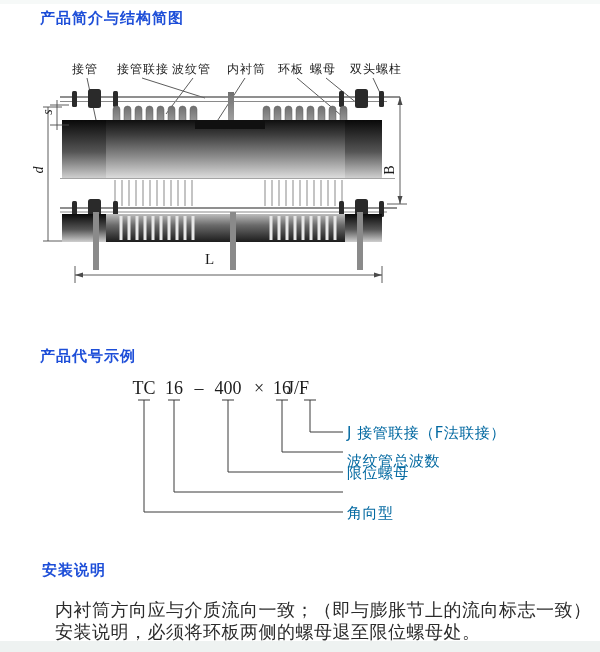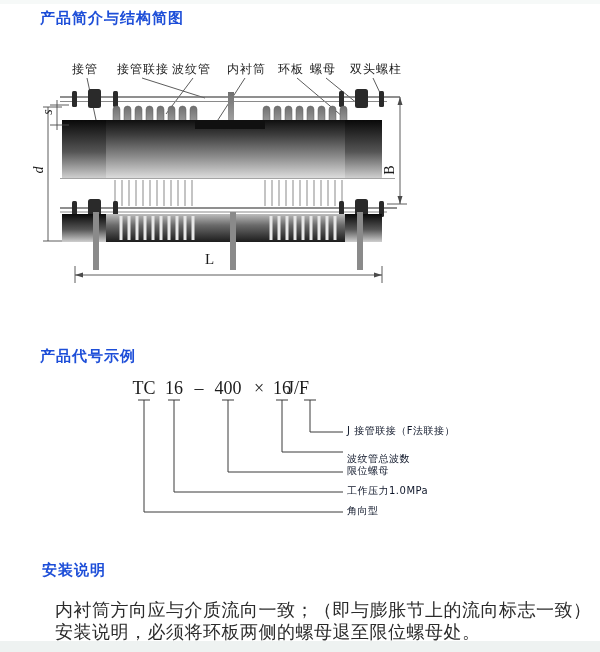--- a/index.html
+++ b/index.html
@@ -66,22 +66,22 @@
     transform: translateX(-50%);
     font-family: "Liberation Serif", "DejaVu Serif", serif;
     font-size: 18px;
     color: #1b1b1b;
     white-space: nowrap;
   }
   #code-lines { position: absolute; left: 0; top: 18px; }
   .legend-label {
     position: absolute;
     left: 247px;
-    font-size: 10px;
-    color: #0f172a;
+    font-size: 15px;
+    color: #0369a1;
     white-space: nowrap;
     letter-spacing: 0.5px;
   }
 
   
   .body-line {
     position: absolute;
     left: 55px;
     font-size: 18px;
     color: #2b2b2b;
@@ -302,21 +302,20 @@
       <line x1="74" y1="4" x2="74" y2="96"></line>
         <line x1="74" y1="96" x2="243" y2="96"></line>
       <line x1="44" y1="4" x2="44" y2="116"></line>
         <line x1="44" y1="116" x2="243" y2="116"></line>
     </g>
   </svg>
 
   <span class="legend-label" style="top:46px">J 接管联接（F法联接）</span>
   <span class="legend-label" style="top:74px">波纹管总波数</span>
   <span class="legend-label" style="top:86px">限位螺母</span>
-  <span class="legend-label" style="top:106px">工作压力1.0MPa</span>
   <span class="legend-label" style="top:126px">角向型</span>
 </div>
 
 <h2 id="heading3" class="section-heading">安装说明</h2>
 
 <p id="install-line1" class="body-line">内衬筒方向应与介质流向一致；（即与膨胀节上的流向标志一致）</p>
 <p id="install-line2" class="body-line">安装说明，必须将环板两侧的螺母退至限位螺母处。</p>
 
 <div class="edge-band band-bottom"></div>
 

